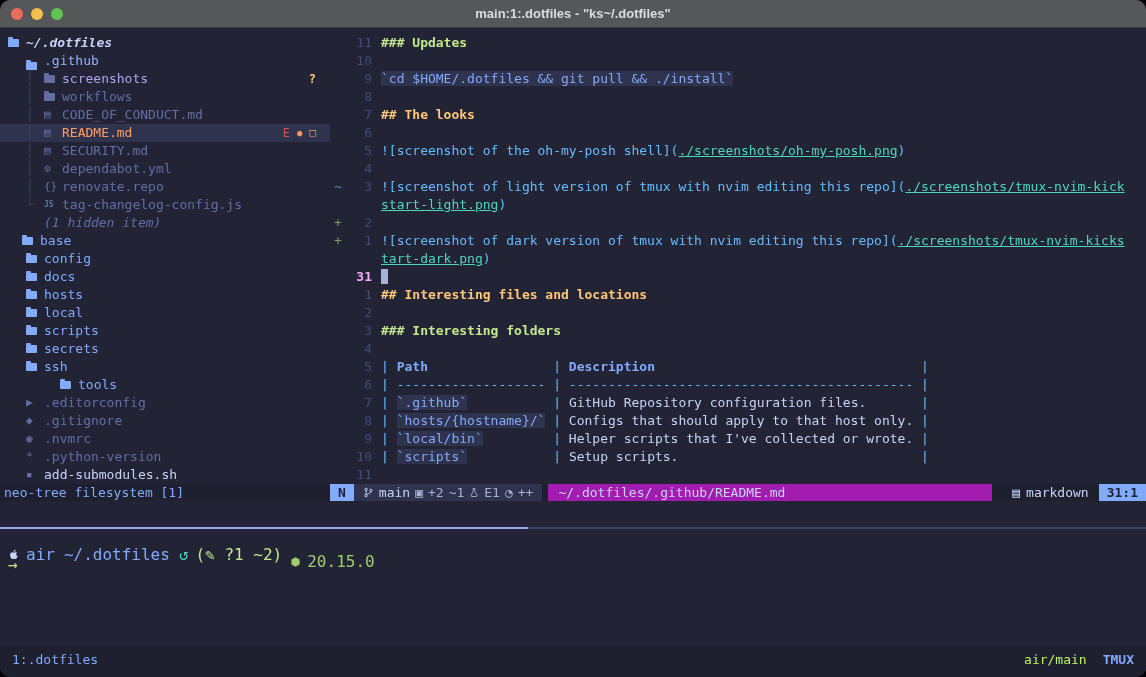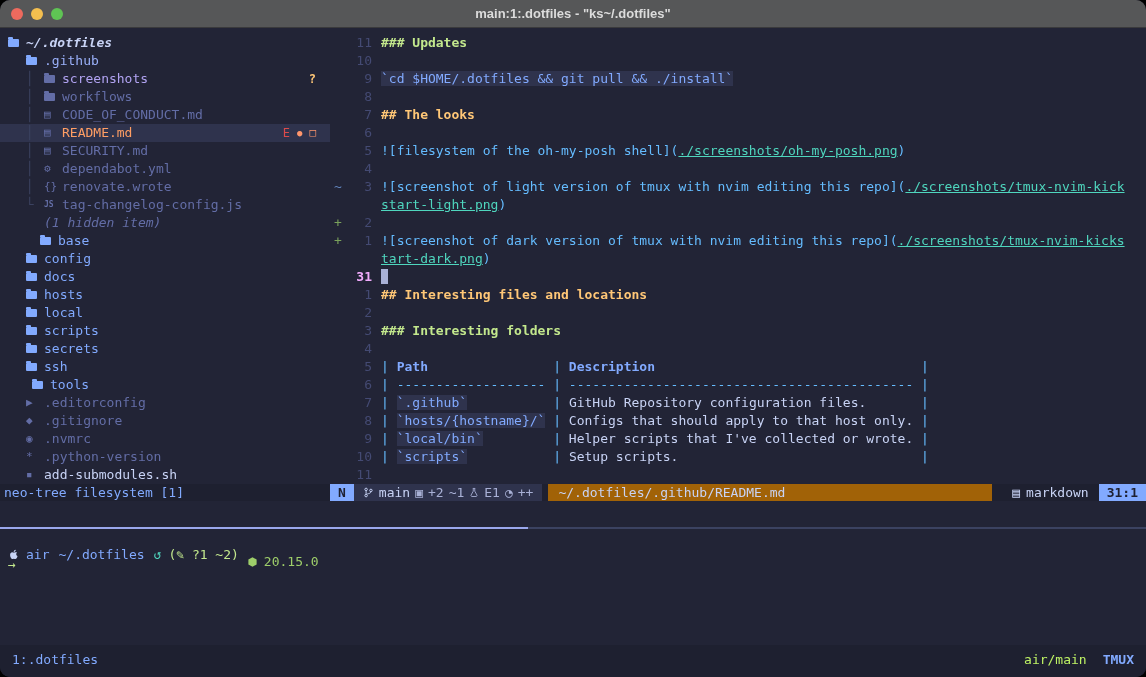--- a/index.html
+++ b/index.html
@@ -58,30 +58,30 @@
   .sg-b{color:#82aaff;font-weight:bold;}
   .sg-d{color:#65bcff;}
   .cursor{display:inline-block;width:7px;height:15px;background:#a9b1d6;vertical-align:-3px;}
 
   
   .statusline{height:17px;flex:none;background:#1e2030;display:flex;align-items:stretch;font-size:13px;line-height:17px;white-space:pre;}
   .nt-status{width:330px;flex:none;color:#82aaff;padding-left:4px;box-sizing:border-box;}
   .sl-mode{background:#82aaff;color:#1e2030;font-weight:bold;padding:0 8px;}
   .sl-git{background:#2f334d;color:#a9b1d6;padding:0 9px;display:flex;align-items:center;gap:5px;}
   .sl-git .txt{color:#c8d3f5;}
-  .sl-path{background:#a16207;color:#c8d3f5;flex:1;margin:0 10px 0 6px;padding:0 10px;overflow:hidden;}
+  .sl-path{background:#a21caf;color:#c8d3f5;flex:1;margin:0 10px 0 6px;padding:0 10px;overflow:hidden;}
   .sl-ft{color:#c8d3f5;display:flex;align-items:center;gap:6px;padding:0 10px;}
   .sl-pos{background:#82aaff;color:#1e2030;font-weight:bold;padding:0 8px;}
   .ico-inline{display:inline-flex;align-items:center;}
 
   
   .cmdline{height:26px;flex:none;background:#222436;}
   .pane-divider{height:2px;flex:none;background:#3b4261;position:relative;}
   .pane-divider .active-seg{position:absolute;left:0;top:0;width:528px;height:2px;background:#9aa7ec;}
-  .shell{height:116px;flex:none;position:relative;font-size:13px;line-height:18px;}
+  .shell{height:116px;flex:none;position:relative;font-size:16px;line-height:18px;}
   .prompt{position:absolute;top:9px;left:8px;display:flex;align-items:center;white-space:pre;}
   .p-host{color:#82aaff;margin:0 0 0 7px;}
   .p-path{color:#82aaff;margin-left:9px;}
   .p-gitico{color:#4fd6be;margin-left:9px;}
   .p-git{color:#c3e88d;margin-left:7px;}
   .p-node{color:#9ece6a;margin-left:8px;display:inline-flex;align-items:center;gap:6px;margin-top:15px;}
   .p-nodever{color:#9ece6a;}
   .p-cont{position:absolute;top:27px;left:8px;color:#c3e88d;}
 
   
@@ -103,53 +103,53 @@
       <span class="light l-zoom"></span>
     </div>
     <div class="title">main:1:.dotfiles - "ks~/.dotfiles"</div>
   </div>
 
   <div class="main">
 
     <div class="nvim">
       <div class="sidebar" id="sidebar">
           <div class="sb-row" style="padding-left: 8px;"><span class="sb-ico c-blue"><span class="ico-folder"></span></span><span class="lb-root">~/.dotfiles</span></div>
-          <div class="sb-row" style="padding-left: 26px;"><span class="sb-ico c-blue"><span class="ico-folder"></span></span><span class="lb-dir-open">.github</span></div>
+          <div class="sb-row" style="padding-left: 26px; align-items: flex-end;"><span class="sb-ico c-blue"><span class="ico-folder"></span></span><span class="lb-dir-open">.github</span></div>
           <div class="sb-row" style="padding-left: 26px;"><span class="sb-guide">│</span><span class="sb-ico c-gray"><span class="ico-folder"></span></span><span class="lb-dir-alt">screenshots</span><span class="sb-badges"><span class="b-question">?</span></span></div>
           <div class="sb-row" style="padding-left: 26px;"><span class="sb-guide">│</span><span class="sb-ico c-gray"><span class="ico-folder"></span></span><span class="lb-muted">workflows</span></div>
           <div class="sb-row" style="padding-left: 26px;"><span class="sb-guide">│</span><span class="sb-ico c-gray"><span class="ico-glyph">▤</span></span><span class="lb-muted">CODE_OF_CONDUCT.md</span></div>
           <div class="sb-row sel" style="padding-left: 26px;"><span class="sb-guide">│</span><span class="sb-ico c-gray"><span class="ico-glyph">▤</span></span><span class="lb-readme">README.md</span><span class="sb-badges"><span class="b-error">E</span><span class="b-dot">●</span><span class="b-square">□</span></span></div>
           <div class="sb-row" style="padding-left: 26px;"><span class="sb-guide">│</span><span class="sb-ico c-gray"><span class="ico-glyph">▤</span></span><span class="lb-muted">SECURITY.md</span></div>
           <div class="sb-row" style="padding-left: 26px;"><span class="sb-guide">│</span><span class="sb-ico c-gray"><span class="ico-glyph">⚙</span></span><span class="lb-muted">dependabot.yml</span></div>
-          <div class="sb-row" style="padding-left: 26px;"><span class="sb-guide">│</span><span class="sb-ico c-gray"><span class="ico-glyph">{}</span></span><span class="lb-muted">renovate.wrote</span></div>
+          <div class="sb-row" style="padding-left: 26px;"><span class="sb-guide">│</span><span class="sb-ico c-gray"><span class="ico-glyph">{}</span></span><span class="lb-muted">renovate.repo</span></div>
           <div class="sb-row" style="padding-left: 26px;"><span class="sb-guide">└</span><span class="sb-ico c-gray"><span class="ico-glyph ico-js">JS</span></span><span class="lb-muted">tag-changelog-config.js</span></div>
           <div class="sb-row" style="padding-left: 26px;"><span class="sb-guide"> </span><span style="width: 0px;"></span><span class="lb-hidden">(1 hidden item)</span></div>
-          <div class="sb-row" style="padding-left: 40px;"><span class="sb-ico c-blue"><span class="ico-folder"></span></span><span class="lb-dir">base</span></div>
+          <div class="sb-row" style="padding-left: 22px;"><span class="sb-ico c-blue"><span class="ico-folder"></span></span><span class="lb-dir">base</span></div>
           <div class="sb-row" style="padding-left: 26px;"><span class="sb-ico c-blue"><span class="ico-folder"></span></span><span class="lb-dir">config</span></div>
           <div class="sb-row" style="padding-left: 26px;"><span class="sb-ico c-blue"><span class="ico-folder"></span></span><span class="lb-dir">docs</span></div>
           <div class="sb-row" style="padding-left: 26px;"><span class="sb-ico c-blue"><span class="ico-folder"></span></span><span class="lb-dir">hosts</span></div>
           <div class="sb-row" style="padding-left: 26px;"><span class="sb-ico c-blue"><span class="ico-folder"></span></span><span class="lb-dir">local</span></div>
           <div class="sb-row" style="padding-left: 26px;"><span class="sb-ico c-blue"><span class="ico-folder"></span></span><span class="lb-dir">scripts</span></div>
           <div class="sb-row" style="padding-left: 26px;"><span class="sb-ico c-blue"><span class="ico-folder"></span></span><span class="lb-dir">secrets</span></div>
           <div class="sb-row" style="padding-left: 26px;"><span class="sb-ico c-blue"><span class="ico-folder"></span></span><span class="lb-dir">ssh</span></div>
-          <div class="sb-row" style="padding-left: 32px;"><span class="sb-ico c-blue"><span class="ico-folder"></span></span><span class="lb-dir">tools</span></div>
+          <div class="sb-row" style="padding-left: 32px; margin-left: 28px;"><span class="sb-ico c-blue"><span class="ico-folder"></span></span><span class="lb-dir">tools</span></div>
           <div class="sb-row" style="padding-left: 26px;"><span class="sb-ico c-gray"><span class="ico-glyph">▶</span></span><span class="lb-muted">.editorconfig</span></div>
           <div class="sb-row" style="padding-left: 26px;"><span class="sb-ico c-gray"><span class="ico-glyph">◆</span></span><span class="lb-muted">.gitignore</span></div>
           <div class="sb-row" style="padding-left: 26px;"><span class="sb-ico c-gray"><span class="ico-glyph">◉</span></span><span class="lb-muted">.nvmrc</span></div>
           <div class="sb-row" style="padding-left: 26px;"><span class="sb-ico c-gray"><span class="ico-glyph">*</span></span><span class="lb-muted">.python-version</span></div>
           <div class="sb-row" style="padding-left: 26px;"><span class="sb-ico c-gray"><span class="ico-glyph">▪</span></span><span class="lb-light">add-submodules.sh</span></div>
         </div>
       <div class="editor" id="editor">
           <div class="ed-row"><span class="ed-sign "></span><span class="ed-num">11</span><span class="ed-text"><span class="sg-h3">### Updates</span></span></div>
           <div class="ed-row"><span class="ed-sign "></span><span class="ed-num">10</span><span class="ed-text"></span></div>
           <div class="ed-row"><span class="ed-sign "></span><span class="ed-num">9</span><span class="ed-text"><span class="sg-c">`cd $HOME/.dotfiles &amp;&amp; git pull &amp;&amp; ./install`</span></span></div>
           <div class="ed-row"><span class="ed-sign "></span><span class="ed-num">8</span><span class="ed-text"></span></div>
           <div class="ed-row"><span class="ed-sign "></span><span class="ed-num">7</span><span class="ed-text"><span class="sg-h2">## The looks</span></span></div>
           <div class="ed-row"><span class="ed-sign "></span><span class="ed-num">6</span><span class="ed-text"></span></div>
-          <div class="ed-row"><span class="ed-sign "></span><span class="ed-num">5</span><span class="ed-text"><span class="sg-m">![filesystem of the oh-my-posh shell](</span><span class="sg-l">./screenshots/oh-my-posh.png</span><span class="sg-m">)</span></span></div>
+          <div class="ed-row"><span class="ed-sign "></span><span class="ed-num">5</span><span class="ed-text"><span class="sg-m">![screenshot of the oh-my-posh shell](</span><span class="sg-l">./screenshots/oh-my-posh.png</span><span class="sg-m">)</span></span></div>
           <div class="ed-row"><span class="ed-sign "></span><span class="ed-num">4</span><span class="ed-text"></span></div>
           <div class="ed-row"><span class="ed-sign sgn-change">~</span><span class="ed-num">3</span><span class="ed-text"><span class="sg-m">![screenshot of light version of tmux with nvim editing this repo](</span><span class="sg-l">./screenshots/tmux-nvim-kick</span></span></div>
           <div class="ed-row"><span class="ed-sign "></span><span class="ed-num"></span><span class="ed-text"><span class="sg-l">start-light.png</span><span class="sg-m">)</span></span></div>
           <div class="ed-row"><span class="ed-sign sgn-add">+</span><span class="ed-num">2</span><span class="ed-text"></span></div>
           <div class="ed-row"><span class="ed-sign sgn-add">+</span><span class="ed-num">1</span><span class="ed-text"><span class="sg-m">![screenshot of dark version of tmux with nvim editing this repo](</span><span class="sg-l">./screenshots/tmux-nvim-kicks</span></span></div>
           <div class="ed-row"><span class="ed-sign "></span><span class="ed-num"></span><span class="ed-text"><span class="sg-l">tart-dark.png</span><span class="sg-m">)</span></span></div>
           <div class="ed-row"><span class="ed-sign "></span><span class="ed-num cur">31</span><span class="ed-text"><span class="cursor"></span></span></div>
           <div class="ed-row"><span class="ed-sign "></span><span class="ed-num">1</span><span class="ed-text"><span class="sg-h2">## Interesting files and locations</span></span></div>
           <div class="ed-row"><span class="ed-sign "></span><span class="ed-num">2</span><span class="ed-text"></span></div>
           <div class="ed-row"><span class="ed-sign "></span><span class="ed-num">3</span><span class="ed-text"><span class="sg-h3">### Interesting folders</span></span></div>

